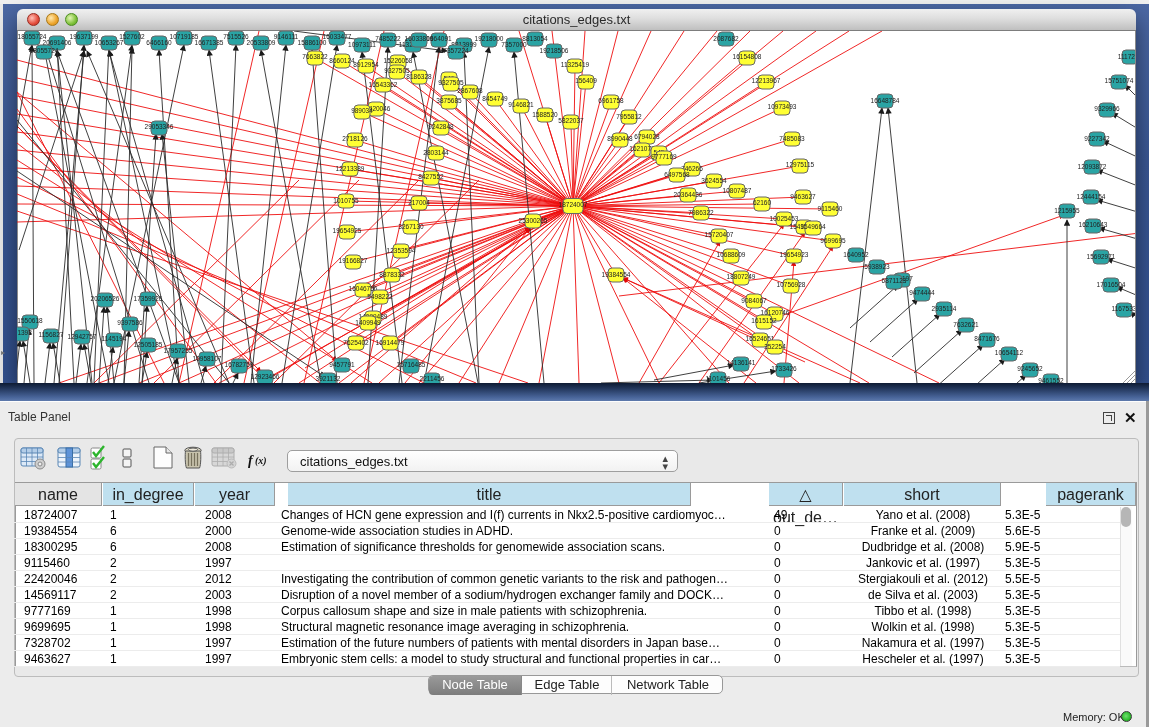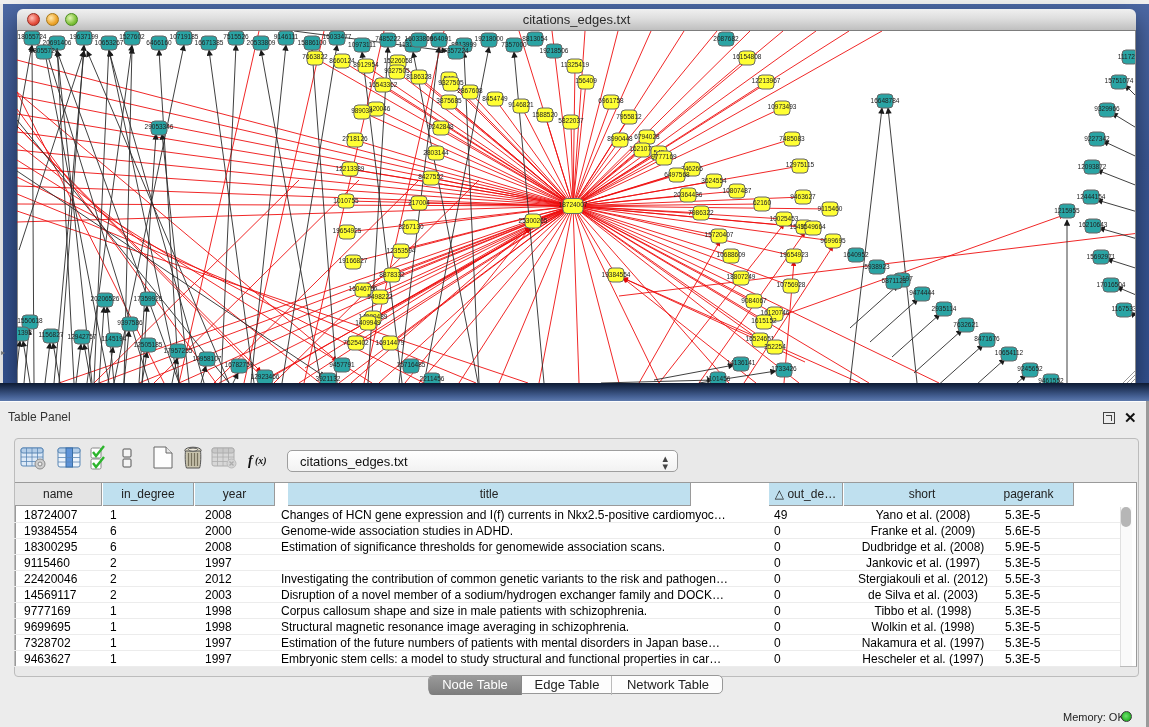--- a/index.html
+++ b/index.html
@@ -17,21 +17,21 @@
 .tpanel{position:absolute;left:0;top:401px;width:1149px;height:326px;background:#ececec;border-top:1px solid #fdfdfd}
 .tphead{position:absolute;left:8px;top:410px;font-size:12px;color:#333}
 .floatico{position:absolute;left:1103px;top:412px;width:12px;height:12px;border:1px solid #444}
 .floatico::before{content:"";position:absolute;left:2px;top:2px;width:5px;height:5px;border:1px solid #444;border-bottom:none;border-left:none}
 .closex{position:absolute;left:1124px;top:409px;font-size:15px;font-weight:bold;color:#111}
 .inner{position:absolute;left:14px;top:438px;width:1125px;height:239px;background:#e9e9e9;border:1px solid #bcbcbc;border-radius:4px}
 .combo{position:absolute;left:287px;top:450px;width:391px;height:22px;background:linear-gradient(#fff,#f2f2f2);border:1px solid #9e9e9e;border-radius:5px}
 .combo .ct{position:absolute;left:12px;top:3px;font-size:13px;color:#111}
 .combo .arr{position:absolute;right:9px;top:3px;font-size:11px;color:#444;line-height:8px}
 .tablebg{position:absolute;left:15px;top:482px;width:1122px;height:185px;background:#fff;border:1px solid #9a9a9a;border-bottom:1px solid #bbb}
-.hcell{position:absolute;top:483px;height:23px;border-right:1px solid #9a9a9a;border-bottom:1px solid #9a9a9a;font-size:12px;color:#222;text-align:center;line-height:23px}
+.hcell{position:absolute;top:483px;height:23px;border-right:1px solid #9a9a9a;border-bottom:1px solid #9a9a9a;font-size:16px;color:#222;text-align:center;line-height:23px}
 .trow{position:absolute;left:0;height:16px;width:1120px;font-size:12px;color:#000;line-height:16px;border-bottom:1px solid #ececec}
 .scrolltrack{position:absolute;left:1120px;top:507px;width:12px;height:159px;background:#fafafa;border-left:1px solid #e0e0e0}
 .scrollthumb{position:absolute;left:1121px;top:507px;width:10px;height:20px;background:#b6b6b6;border-radius:5px}
 .tabs{position:absolute;left:428px;top:675px;width:295px;height:19px;border:1px solid #989898;border-radius:5px;background:#fdfdfd;font-size:13px}
 .seg{position:absolute;top:0;height:19px;line-height:18px;text-align:center;color:#222}
 .seg1{left:0;width:93px;background:linear-gradient(#9a9a9a,#7c7c7c);color:#fff;border-radius:4px 0 0 4px;border-right:1px solid #888}
 .seg2{left:94px;width:89px;border-right:1px solid #bbb}
 .seg3{left:184px;width:110px}
 .mem{position:absolute;left:1063px;top:711px;font-size:11px;color:#222}
 .dot{position:absolute;left:1121px;top:711px;width:11px;height:11px;border-radius:50%;background:radial-gradient(circle at 4px 4px,#6fe06f,#2dbb2d 60%,#22a322);border:1px solid #3a3a3a}
@@ -636,21 +636,21 @@
     <span class="ct">citations_edges.txt</span>
     <span class="arr">▴<br>▾</span>
   </div>
 <div class="tablebg"></div>
 <div class="hcell" style="left:15px;width:87px;background:#e4e4e4">name</div>
 <div class="hcell" style="left:103px;width:91px;background:#bfe0ef">in_degree</div>
 <div class="hcell" style="left:195px;width:80px;background:#bfe0ef">year</div>
 <div class="hcell" style="left:288px;width:403px;background:#bfe0ef">title</div>
 <div class="hcell" style="left:769px;width:74px;background:#bfe0ef">△ out_de…</div>
 <div class="hcell" style="left:844px;width:157px;background:#bfe0ef">short</div>
-<div class="hcell" style="left:984px;width:90px;background:#bfe0ef">pagerank</div>
+<div class="hcell" style="left:1046px;width:90px;background:#bfe0ef">pagerank</div>
 <div class="trow" style="top:507px">
     <div style="position:absolute;left:24px;top:0">18724007</div>
     <div style="position:absolute;left:110px;top:0">1</div>
     <div style="position:absolute;left:205px;top:0">2008</div>
     <div style="position:absolute;left:281px;top:0">Changes of HCN gene expression and I(f) currents in Nkx2.5-positive cardiomyoc…</div>
     <div style="position:absolute;left:774px;top:0">49</div>
     <div style="position:absolute;left:844px;top:0;width:158px;text-align:center">Yano et al. (2008)</div>
     <div style="position:absolute;left:1005px;top:0">5.3E-5</div>
   </div>
 <div class="trow" style="top:523px">
@@ -679,21 +679,21 @@
     <div style="position:absolute;left:844px;top:0;width:158px;text-align:center">Jankovic et al. (1997)</div>
     <div style="position:absolute;left:1005px;top:0">5.3E-5</div>
   </div>
 <div class="trow" style="top:571px">
     <div style="position:absolute;left:24px;top:0">22420046</div>
     <div style="position:absolute;left:110px;top:0">2</div>
     <div style="position:absolute;left:205px;top:0">2012</div>
     <div style="position:absolute;left:281px;top:0">Investigating the contribution of common genetic variants to the risk and pathogen…</div>
     <div style="position:absolute;left:774px;top:0">0</div>
     <div style="position:absolute;left:844px;top:0;width:158px;text-align:center">Stergiakouli et al. (2012)</div>
-    <div style="position:absolute;left:1005px;top:0">5.5E-3</div>
+    <div style="position:absolute;left:1005px;top:0">5.5E-5</div>
   </div>
 <div class="trow" style="top:587px">
     <div style="position:absolute;left:24px;top:0">14569117</div>
     <div style="position:absolute;left:110px;top:0">2</div>
     <div style="position:absolute;left:205px;top:0">2003</div>
     <div style="position:absolute;left:281px;top:0">Disruption of a novel member of a sodium/hydrogen exchanger family and DOCK…</div>
     <div style="position:absolute;left:774px;top:0">0</div>
     <div style="position:absolute;left:844px;top:0;width:158px;text-align:center">de Silva et al. (2003)</div>
     <div style="position:absolute;left:1005px;top:0">5.3E-5</div>
   </div>

